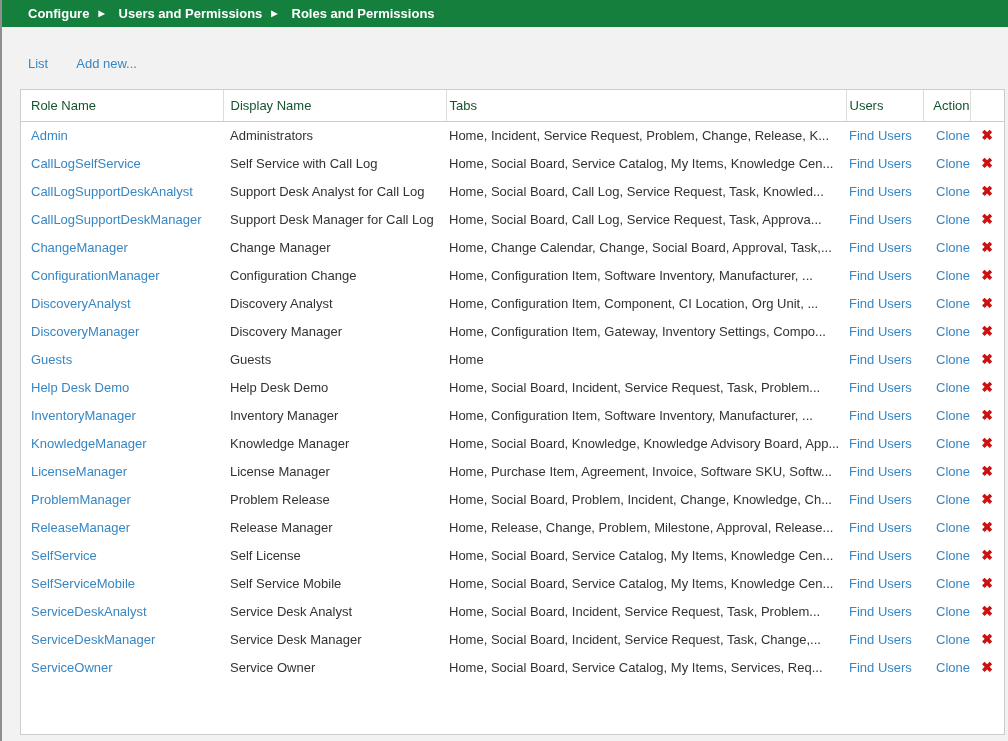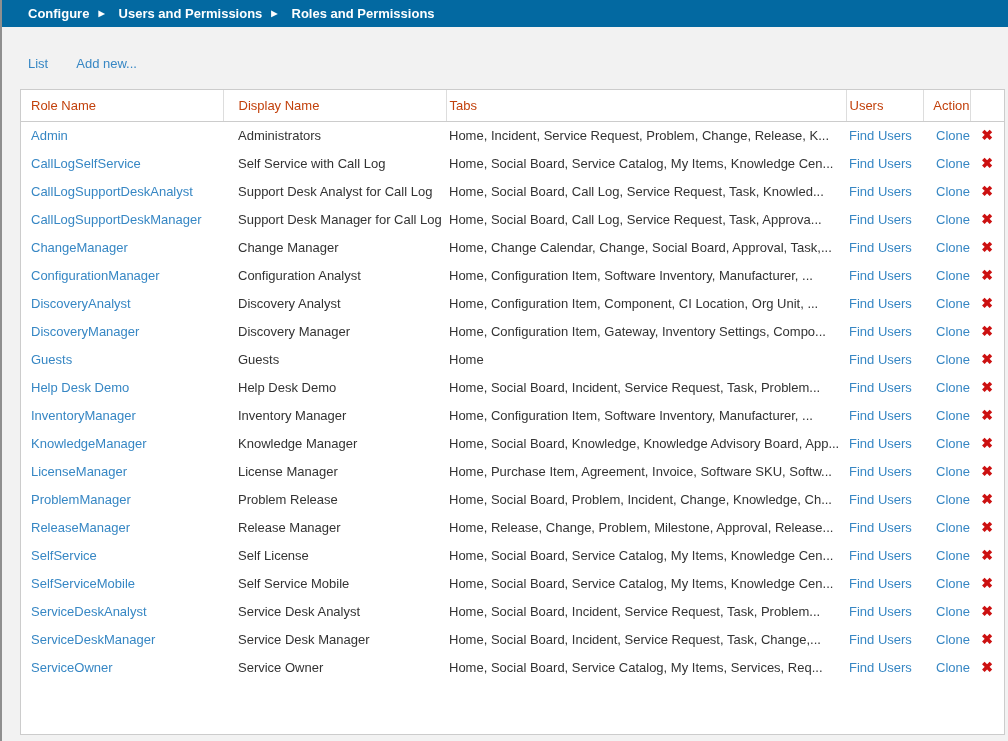--- a/index.html
+++ b/index.html
@@ -11,21 +11,21 @@
     overflow: hidden;
     color: #333;
   }
   .left-edge {
     position: absolute; left: 0; top: 0; width: 2px; height: 741px;
     background: #8f8f8f; z-index: 10;
   }
   
   .breadcrumb-bar {
     position: absolute; left: 0; top: 0; right: 0; height: 27px;
-    background: #0369a1;
+    background: #15803d;
     display: flex; align-items: center;
     padding-left: 28px;
     color: #ffffff; font-size: 13px; font-weight: bold;
   }
   .crumb { cursor: pointer; margin-right: 9px; }
   .crumb-sep { font-size: 8px; margin-right: 14px; line-height: 1; }
   
   .toolbar {
     position: absolute; left: 28px; top: 56px;
     display: flex; gap: 28px; font-size: 13px;
@@ -34,28 +34,28 @@
   
   .table-wrap {
     position: absolute; left: 20px; top: 89px;
     width: 985px; height: 646px;
     background: #ffffff; border: 1px solid #cccccc;
     overflow: hidden;
   }
   table { border-collapse: collapse; table-layout: fixed; width: 100%; font-size: 13px; }
   thead th {
     height: 31px; border-bottom: 1px solid #cccccc;
-    font-weight: normal; text-align: left; color: #c2410c;
+    font-weight: normal; text-align: left; color: #14532d;
     font-size: 13px; white-space: nowrap; overflow: hidden;
   }
   thead th + th { border-left: 1px solid #dddddd; }
   tbody tr { height: 28px; }
   td { white-space: nowrap; overflow: hidden; vertical-align: middle; }
   .col-role    { padding-left: 10px; }
-  .col-display { padding-left: 15px; }
+  .col-display { padding-left: 7px; }
   .col-tabs    { padding-left: 3px; }
   .col-users   { padding-left: 3px; }
   .col-action  { padding-left: 9px; text-align: right; }
   .col-del     { text-align: center; padding: 0; }
   .del {
     color: #cc1111; font-size: 14px; font-weight: bold;
     cursor: pointer; line-height: 1;
   }
 </style>
 </head>
@@ -132,21 +132,21 @@
         <tr class="role-row">
     <td class="col-role"><a class="link">ChangeManager</a></td>
     <td class="col-display"><span>Change Manager</span></td>
     <td class="col-tabs"><span>Home, Change Calendar, Change, Social Board, Approval, Task,...</span></td>
     <td class="col-users"><a class="link">Find Users</a></td>
     <td class="col-action"><a class="link">Clone</a></td>
     <td class="col-del"><span class="del">✖</span></td>
   </tr>
         <tr class="role-row">
     <td class="col-role"><a class="link">ConfigurationManager</a></td>
-    <td class="col-display"><span>Configuration Analyst</span></td>
+    <td class="col-display"><span>Configuration Change</span></td>
     <td class="col-tabs"><span>Home, Configuration Item, Software Inventory, Manufacturer, ...</span></td>
     <td class="col-users"><a class="link">Find Users</a></td>
     <td class="col-action"><a class="link">Clone</a></td>
     <td class="col-del"><span class="del">✖</span></td>
   </tr>
         <tr class="role-row">
     <td class="col-role"><a class="link">DiscoveryAnalyst</a></td>
     <td class="col-display"><span>Discovery Analyst</span></td>
     <td class="col-tabs"><span>Home, Configuration Item, Component, CI Location, Org Unit, ...</span></td>
     <td class="col-users"><a class="link">Find Users</a></td>

